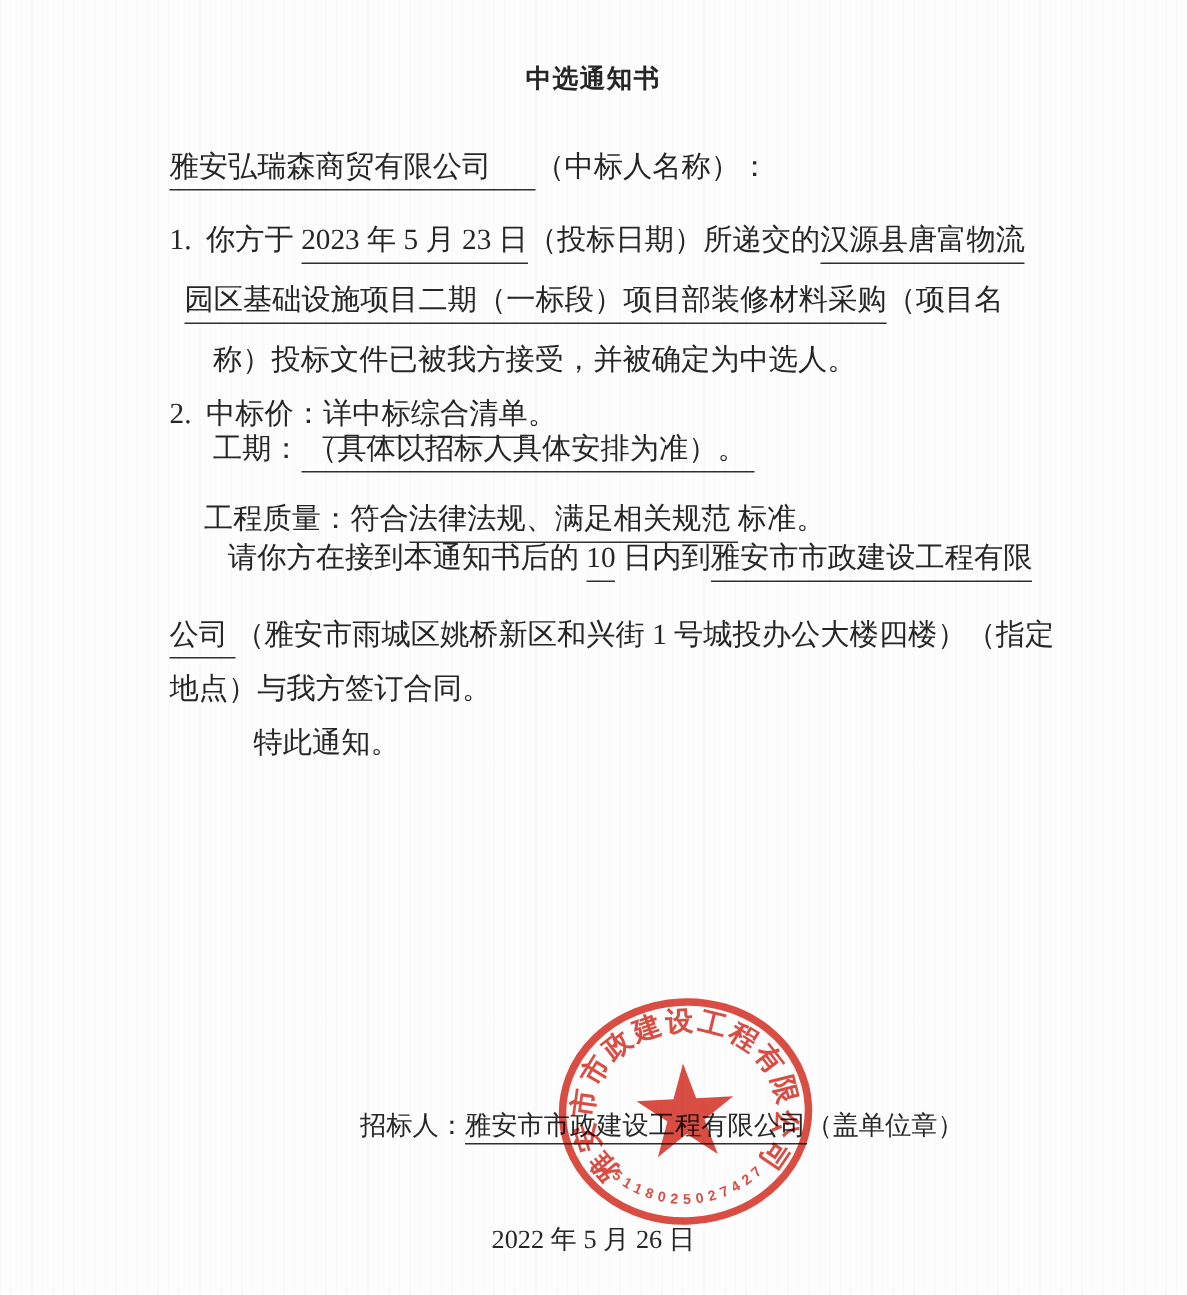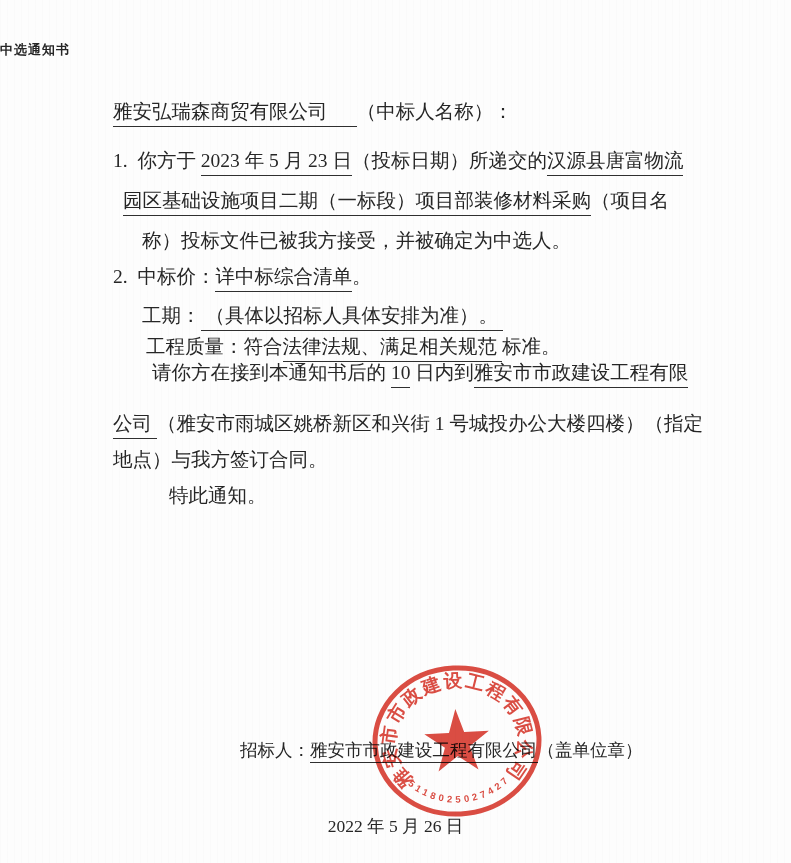--- a/index.html
+++ b/index.html
@@ -12,22 +12,22 @@
     background-image: repeating-linear-gradient(90deg,
       rgba(0,0,0,0.013) 0px, rgba(0,0,0,0.013) 1px,
       transparent 1px, transparent 7px);
     font-family: "Liberation Serif", "DejaVu Serif", serif;
     color: var(--ink);
     overflow: hidden;
   }
   .doc-title {
     position: absolute; top. : 0;
     top: 41px; left: 0; right: 0;
-    text-align: left;
-    font-size: 13px; font-weight: 600;
+    text-align: center;
+    font-size: 17px; font-weight: 600;
     letter-spacing: 1px;
   }
   .line {
     position: absolute;
     font-size: 19.5px;
     line-height: 1.25;
     white-space: pre;
     color: var(--ink);
     text-decoration: underline;
   }
@@ -65,22 +65,22 @@
 <body style="background-color: rgb(253, 253, 253);">
 
 <div class="doc-title">中选通知书</div>
 
 <div id="doc-body">
     <div class="line" style="left: 113px; top: 100px;"><span class="seg u">雅安弘瑞森商贸有限公司&nbsp;&nbsp;&nbsp;&nbsp;&nbsp;&nbsp;</span><span class="seg">（中标人名称）：</span></div>
     <div class="line" style="left: 113px; top: 149px;"><span class="seg">1.&nbsp;&nbsp;你方于 </span><span class="seg u">2023 年 5 月 23 日</span><span class="seg">（投标日期）所递交的</span><span class="seg u">汉源县唐富物流</span></div>
     <div class="line" style="left: 123px; top: 189px;"><span class="seg u">园区基础设施项目二期（一标段）项目部装修材料采购</span><span class="seg">（项目名</span></div>
     <div class="line" style="left: 142px; top: 229px; text-align: center;"><span class="seg">称）投标文件已被我方接受，并被确定为中选人。</span></div>
     <div class="line" style="left: 113px; top: 265px;"><span class="seg">2.&nbsp;&nbsp;中标价：</span><span class="seg u">详中标综合清单</span><span class="seg">。</span></div>
-    <div class="line" style="left: 142px; top: 304px; text-align: center;"><span class="seg">工期：</span><span class="seg u">&nbsp;（具体以招标人具体安排为准）。&nbsp;</span></div>
-    <div class="line" style="left: 146px; top: 335px; text-align: right;"><span class="seg">工程质量：符合</span><span class="seg u">法律法规、满足相关规范&nbsp;</span><span class="seg">标准。</span></div>
+    <div class="line" style="left: 142px; top: 288px; text-align: center;"><span class="seg">工期：</span><span class="seg u">&nbsp;（具体以招标人具体安排为准）。&nbsp;</span></div>
+    <div class="line" style="left: 136px; top: 335px; text-align: right;"><span class="seg">工程质量：符合</span><span class="seg u">法律法规、满足相关规范&nbsp;</span><span class="seg">标准。</span></div>
     <div class="line" style="left: 152px; top: 361px; text-align: right;"><span class="seg">请你方在接到本通知书后的 </span><span class="seg u">10</span><span class="seg"> 日内到</span><span class="seg u">雅安市市政建设工程有限</span></div>
     <div class="line" style="left: 113px; top: 412px;"><span class="seg u">公司&nbsp;</span><span class="seg">（雅安市雨城区姚桥新区和兴街 1 号城投办公大楼四楼）（指定</span></div>
     <div class="line" style="left: 113px; top: 448px;"><span class="seg">地点）与我方签订合同。</span></div>
     <div class="line" style="left: 169px; top: 484px;"><span class="seg">特此通知。</span></div>
   </div>
 
 <div class="sig-line"><span>招标人：</span><span class="u">雅安市市政建设工程有限公司</span><span>（盖单位章）</span></div>
 
 <div class="date-line">2022 年 5 月 26 日</div>
 

